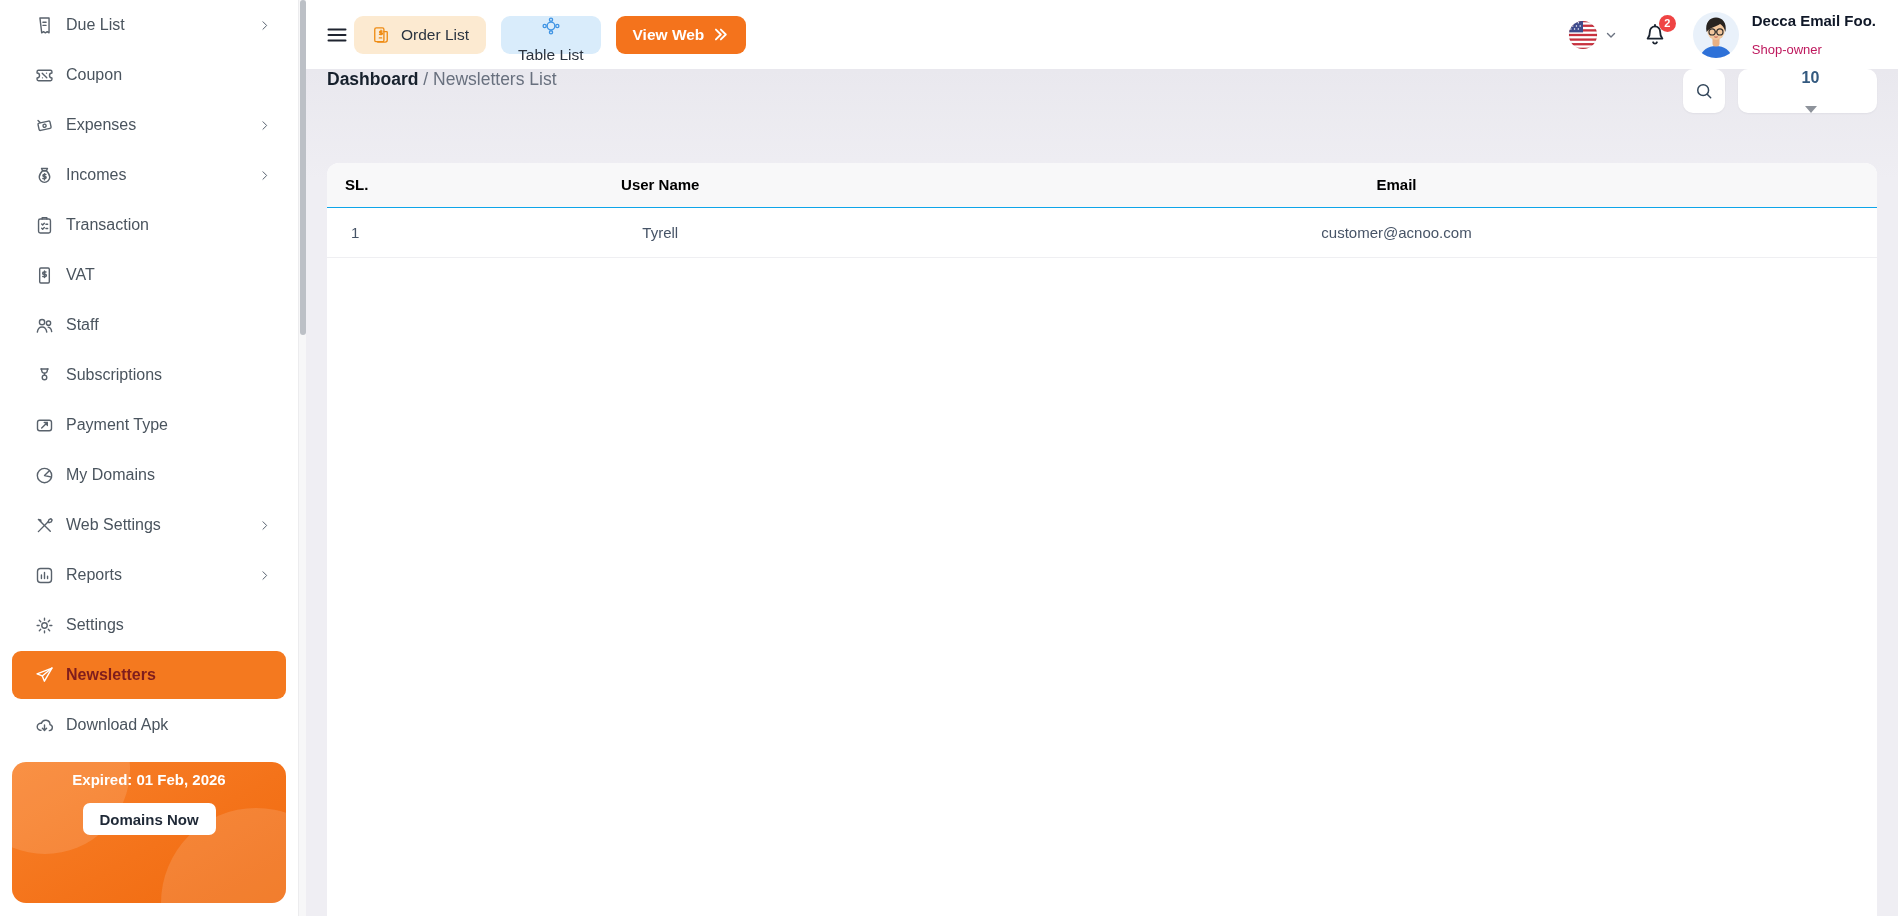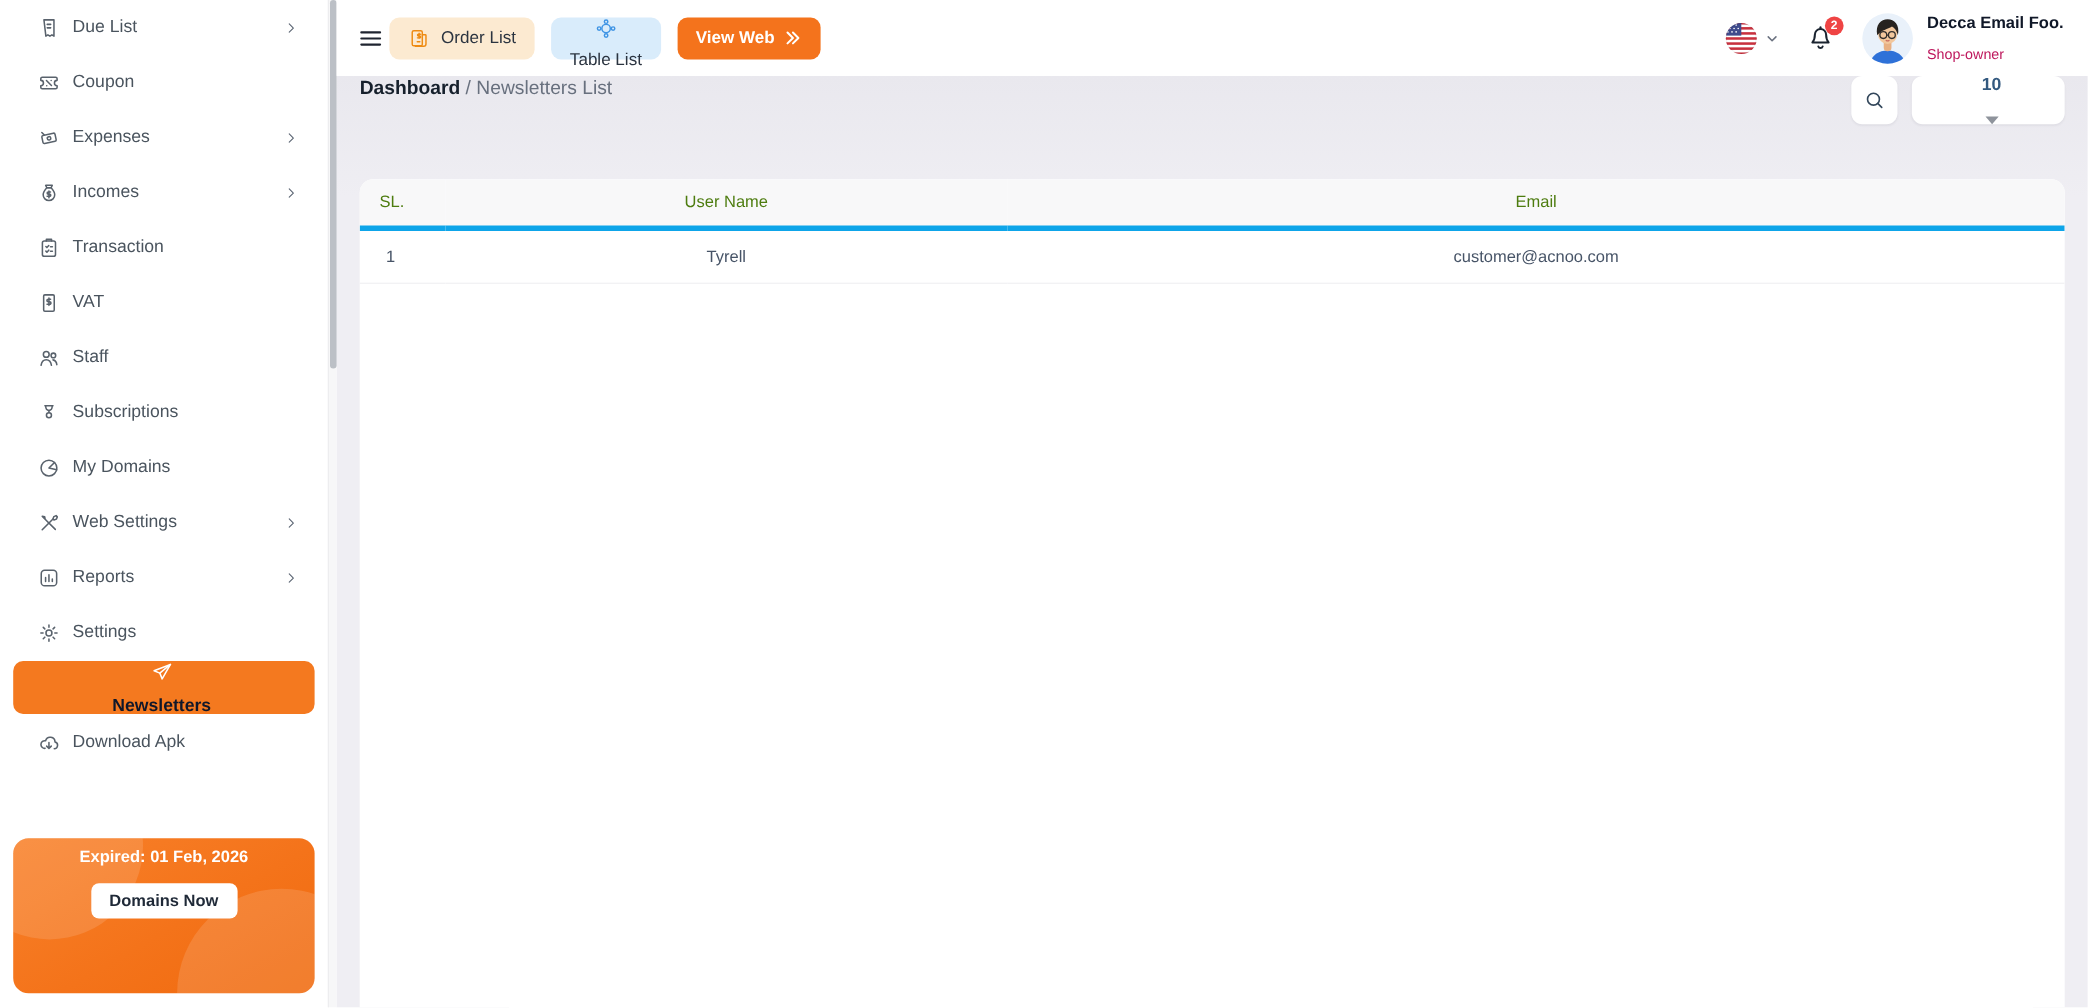--- a/index.html
+++ b/index.html
@@ -16,22 +16,22 @@
   .side-item {
     height:50px; display:flex; align-items:center; gap:11px;
     padding:0 26px 0 34px; font-size:16px; color:#4a545e; cursor:pointer;
     white-space:nowrap;
   }
   .side-item .s-icon { width:21px; height:21px; color:#59626c; display:flex; align-items:center; }
   .side-item .s-icon svg { width:21px; height:21px; }
   .side-item .chev { margin-left:auto; color:#5a6472; display:flex; }
   .side-item .chev svg { width:15px; height:15px; }
   .side-item.active {
-    background:#f4791f; color:#0f172a; border-radius:9px;
-    margin:1px 12px; padding:0 26px 0 22px; height:48px; font-weight:700;flex-direction:column;
+    background:#f4791f; color:#7f1d1d; border-radius:9px;
+    margin:1px 12px; padding:0 26px 0 22px; height:48px; font-weight:700;
   }
   .side-item.active .s-icon { color:#fff; }
 
   .plan-card {
     position:absolute; left:12px; right:12px; top:762px; height:141px;
     border-radius:14px; background:linear-gradient(150deg,#f8812a 0%,#f4731a 55%,#f06a0e 100%);
     color:#fff; text-align:center; overflow:hidden;
   }
   .plan-circle { position:absolute; border-radius:50%; background:rgba(255,255,255,0.13); }
   .plan-circle.c1 { width:170px; height:170px; top:-78px; left:-52px; }
@@ -110,22 +110,22 @@
     width:139px; height:44px; background:#fff; border-radius:10px; cursor:pointer;
     display:flex; align-items:center; justify-content:space-between; padding:0 16px 0 22px;
     font-size:16px; font-weight:600; color:#33597f; box-shadow:0 1px 2px rgba(16,24,40,0.05);flex-direction:column;
   }
   .caret { width:0; height:0; border-left:6px solid transparent; border-right:6px solid transparent; border-top:7px solid #8e939b; }
 
   .table-card { background:#fff; border-radius:12px 12px 0 0; flex:1; overflow:hidden; }
   table { width:100%; border-collapse:collapse; font-size:15px; }
   col.c-sl { width:5%; } col.c-user { width:33%; } col.c-email { width:62%; }
   thead th {
-    height:44px; background:#f8f8f9; font-weight:400; color:#4d7c0f;
-    text-align:center; border-bottom:5px solid #0ea5e9; font-size:15px;
+    height:44px; background:#f8f8f9; font-weight:700; color:#000000;
+    text-align:center; border-bottom:1px solid #0ea5e9; font-size:15px;
   }
   thead th:first-child { text-align:left; padding-left:18px; }
   tbody td { height:50px; color:#475467; text-align:center; border-bottom:1px solid #efeff2; }
   tbody td:first-child { text-align:left; padding-left:24px; }
 </style>
 </head>
 <body>
 
 <div class="app">
 
@@ -219,20 +219,29 @@
         <div class="side-item">
           <span class="s-icon">
             <svg viewBox="0 0 24 24" fill="none" stroke="currentColor" stroke-width="1.6" stroke-linecap="round" stroke-linejoin="round">
               <path d="M7.8 4.5h8.4"></path>
               <path d="M8.6 4.5c0 3.1 1.3 4.8 3.4 4.8s3.4-1.7 3.4-4.8"></path>
               <path d="M12 9.3v2.1"></path>
               <circle cx="12" cy="14.2" r="2.6"></circle>
             </svg>
           </span>
           <span>Subscriptions</span>
+        </div>
+        <div class="side-item">
+          <span class="s-icon">
+            <svg viewBox="0 0 24 24" fill="none" stroke="currentColor" stroke-width="1.6" stroke-linecap="round" stroke-linejoin="round">
+              <rect x="4" y="6" width="16" height="12" rx="2.5"></rect>
+              <path d="M8.8 14.8l6.4-6.3M15.2 12V8.5h-3.5"></path>
+            </svg>
+          </span>
+          <span>Payment Type</span>
         </div>
         <div class="side-item">
           <span class="s-icon">
             <svg viewBox="0 0 24 24" fill="none" stroke="currentColor" stroke-width="1.6" stroke-linecap="round" stroke-linejoin="round">
               <circle cx="12" cy="12" r="8.2"></circle>
               <path d="M17.8 6.2L12 12l8.1 1.8"></path>
             </svg>
           </span>
           <span>My Domains</span>
         </div>

